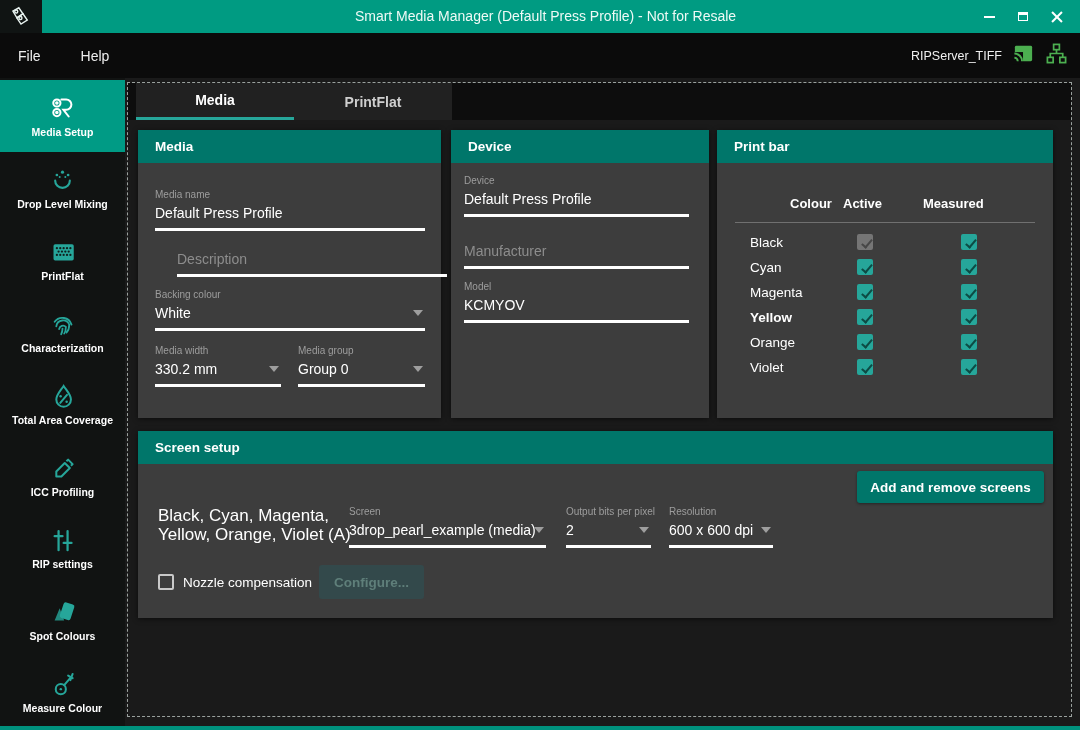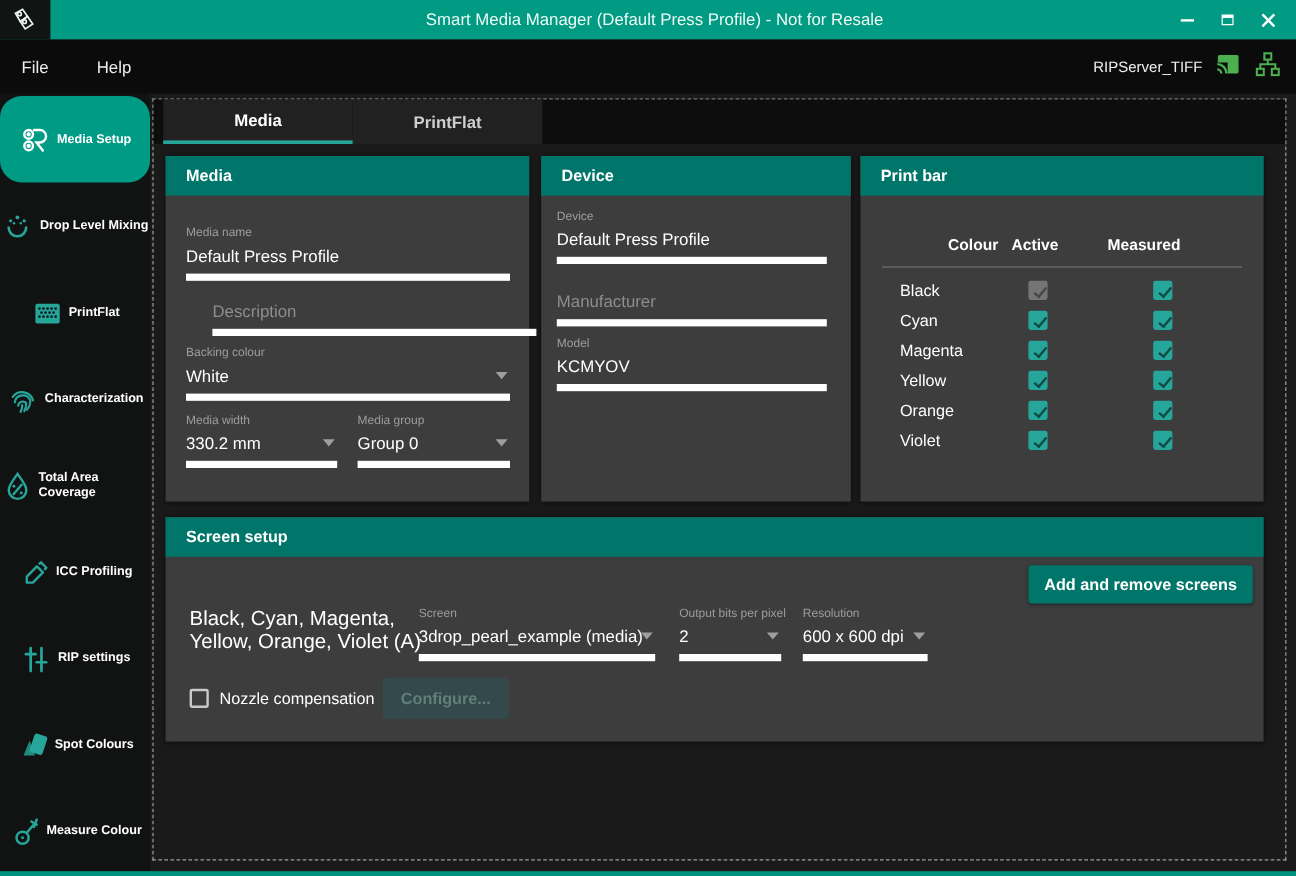--- a/index.html
+++ b/index.html
@@ -20,41 +20,41 @@
 
   
   .menubar{position:absolute;left:0;top:33px;width:1080px;height:45px;background:#0b0b0b;display:flex;align-items:center;}
   .menu-item{color:#ededed;font-size:14px;margin-left:18px;cursor:pointer;}
   .menu-item + .menu-item{margin-left:40px;}
   .menubar-right{position:absolute;right:12px;top:0;height:45px;display:flex;align-items:center;gap:10px;}
   .server-name{color:#f0f0f0;font-size:12.5px;}
 
   
   .sidebar{position:absolute;left:0;top:78px;width:125px;bottom:4px;background:#111312;padding-top:2px;}
-  .side-item{height:72px;display:flex;flex-direction:row;align-items:center;justify-content:center;gap:5px;cursor:pointer;color:#26a69a;border-radius:18px;}
+  .side-item{height:72px;display:flex;flex-direction:column;align-items:center;justify-content:center;gap:5px;cursor:pointer;color:#26a69a;}
   .side-item.active{background:#009b85;color:#fff;}
   .side-item .icon{width:27px;height:27px;display:block;}
   .side-item .icon svg{width:27px;height:27px;display:block;}
   .side-label{font-size:10.5px;font-weight:bold;color:#fff;}
 
   
   .content{position:absolute;left:127px;top:82px;width:945px;height:635px;border:1px dashed #9aa19e;background:#1a1a1a;}
   .tabstrip{position:absolute;left:0;top:0;width:100%;height:37px;background:#0d0d0d;}
   .tab{position:absolute;top:0;height:37px;width:158px;background:#212121;color:#cfcfcf;font-size:14px;font-weight:bold;display:flex;align-items:center;justify-content:center;cursor:pointer;}
   .tab.active{color:#fff;border-bottom:3px solid #26a69a;}
 
   
   .panel{position:absolute;background:#3d3d3d;box-shadow:0 1px 5px rgba(0,0,0,.55);}
   .panel-header{height:33px;background:#00766a;color:#fff;font-size:13.5px;font-weight:bold;line-height:33px;padding-left:17px;}
   .panel-body{position:absolute;left:0;right:0;top:33px;bottom:0;}
 
   
   .field{position:absolute;cursor:text;}
   .flabel{font-size:10px;color:#9d9d9d;margin-bottom:5px;}
-  .fvalue{position:relative;font-size:14px;color:#fff;padding-bottom:7px;border-bottom:6px solid #ffffff;}
+  .fvalue{position:relative;font-size:14px;color:#fff;padding-bottom:7px;border-bottom:3px solid #ffffff;}
   .fvalue.placeholder{color:#8d8d8d;}
   .dd .fvalue{cursor:pointer;}
   .arrow{position:absolute;right:2px;top:5px;width:0;height:0;border-left:5px solid transparent;border-right:5px solid transparent;border-top:6px solid #9e9e9e;}
 
   
   .cb{position:relative;width:16px;height:16px;border-radius:2px;border:2px solid #c9c9c9;cursor:pointer;}
   .cb.checked{background:#26a69a;border-color:#26a69a;}
   .cb.checked::after{content:"";position:absolute;left:4.5px;top:0.5px;width:4px;height:9px;border:solid #0d4b44;border-width:0 2.5px 2.5px 0;transform:rotate(40deg);}
   .cb.checked.disabled{background:#757575;border-color:#757575;cursor:default;}
   .cb.checked.disabled::after{border-color:#474747;}
@@ -314,21 +314,21 @@
         <div class="pb-row" style="top:92px;">
           <span class="pb-name">Cyan</span>
           <span class="cb pb-cb-active checked"></span>
           <span class="cb pb-cb-measured checked"></span>
         </div>
         <div class="pb-row" style="top:117px;">
           <span class="pb-name">Magenta</span>
           <span class="cb pb-cb-active checked"></span>
           <span class="cb pb-cb-measured checked"></span>
         </div>
-        <div class="pb-row" style="top:142px;">
+        <div class="pb-row" style="top:142px;font-weight:bold;">
           <span class="pb-name">Yellow</span>
           <span class="cb pb-cb-active checked"></span>
           <span class="cb pb-cb-measured checked"></span>
         </div>
         <div class="pb-row" style="top:167px;">
           <span class="pb-name">Orange</span>
           <span class="cb pb-cb-active checked"></span>
           <span class="cb pb-cb-measured checked"></span>
         </div>
         <div class="pb-row" style="top:192px;">

